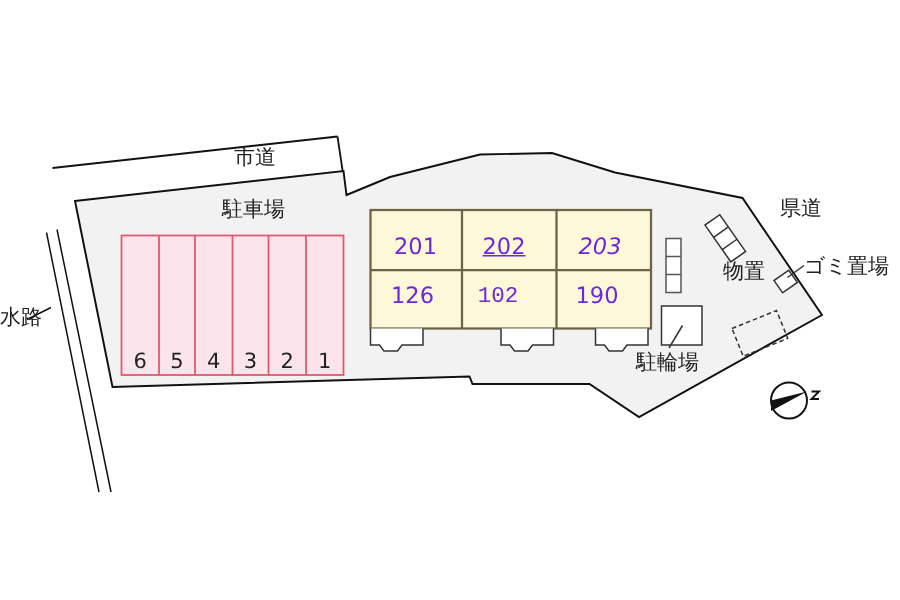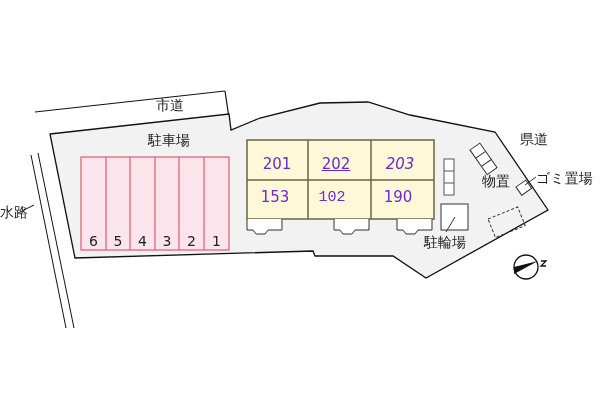--- a/index.html
+++ b/index.html
@@ -95,15 +95,15 @@
 <div class="num" style="left:81px; top:234px; width:25px;">6</div>
 <div class="num" style="left:106px; top:234px; width:24px;">5</div>
 <div class="num" style="left:130px; top:234px; width:25px;">4</div>
 <div class="num" style="left:155px; top:234px; width:24px;">3</div>
 <div class="num" style="left:179px; top:234px; width:25px;">2</div>
 <div class="num" style="left:204px; top:234px; width:25px;">1</div>
 
 <div class="unit" style="left:247px; top:157px;">201</div>
 <div class="unit" style="left:306px; top:157px;text-decoration:underline;">202</div>
 <div class="unit" style="left:370px; top:157px;font-style:italic;">203</div>
-<div class="unit" style="left:245px; top:190px;">153</div>
+<div class="unit" style="left:245px; top:190px;">126</div>
 <div class="unit" style="left:302px; top:190px;font-family:Liberation Mono, monospace;">102</div>
 <div class="unit" style="left:368px; top:190px;">190</div>
 
 </body></html>

